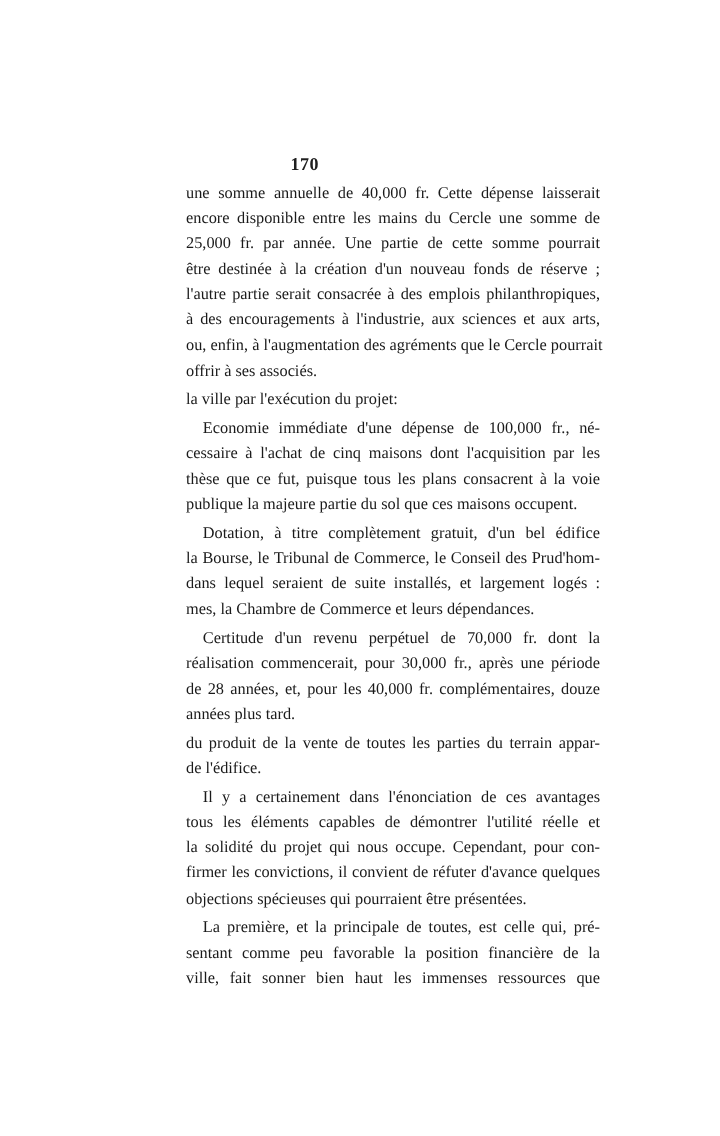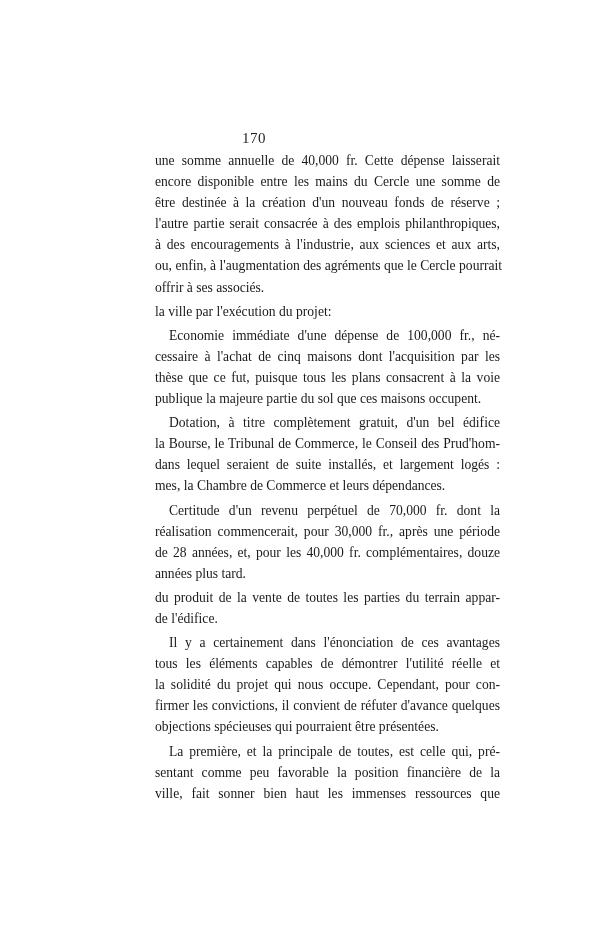--- a/index.html
+++ b/index.html
@@ -15,21 +15,21 @@
       color: #1a1a1a;
       font-family: "Liberation Serif", "DejaVu Serif", serif;
     }
     .page-number {
       position: absolute;
       left: 0;
       width: 508px;
       top: 130px;
       text-align: center;
       font-size: 15px;
-      font-weight: normal;
+      font-weight: bold;
       letter-spacing: 0.5px;
       color: #1f1f1f;
     }
     .text-block {
       position: absolute;
       left: 155px;
       top: 150px;
       width: 345px;
       font-size: 13.6px;
       line-height: 21.1px;
@@ -58,20 +58,21 @@
   </style>
 </head>
 <body>
 
 <div class="page-number">170</div>
 
 <div class="text-block" id="text-block">
     <div class="para">
       <span class="line">une somme annuelle de 40,000 fr. Cette dépense laisserait</span>
       <span class="line">encore disponible entre les mains du Cercle une somme de</span>
+      <span class="line">25,000 fr. par année. Une partie de cette somme pourrait</span>
       <span class="line">être destinée à la création d'un nouveau fonds de réserve ;</span>
       <span class="line">l'autre partie serait consacrée à des emplois philanthropiques,</span>
       <span class="line">à des encouragements à l'industrie, aux sciences et aux arts,</span>
       <span class="line">ou, enfin, à l'augmentation des agréments que le Cercle pourrait</span>
       <span class="line last">offrir à ses associés.</span>
     </div>
     <div class="para-gap"></div>
     <div class="para">
       <span class="line last">la ville par l'exécution du projet:</span>
     </div>

